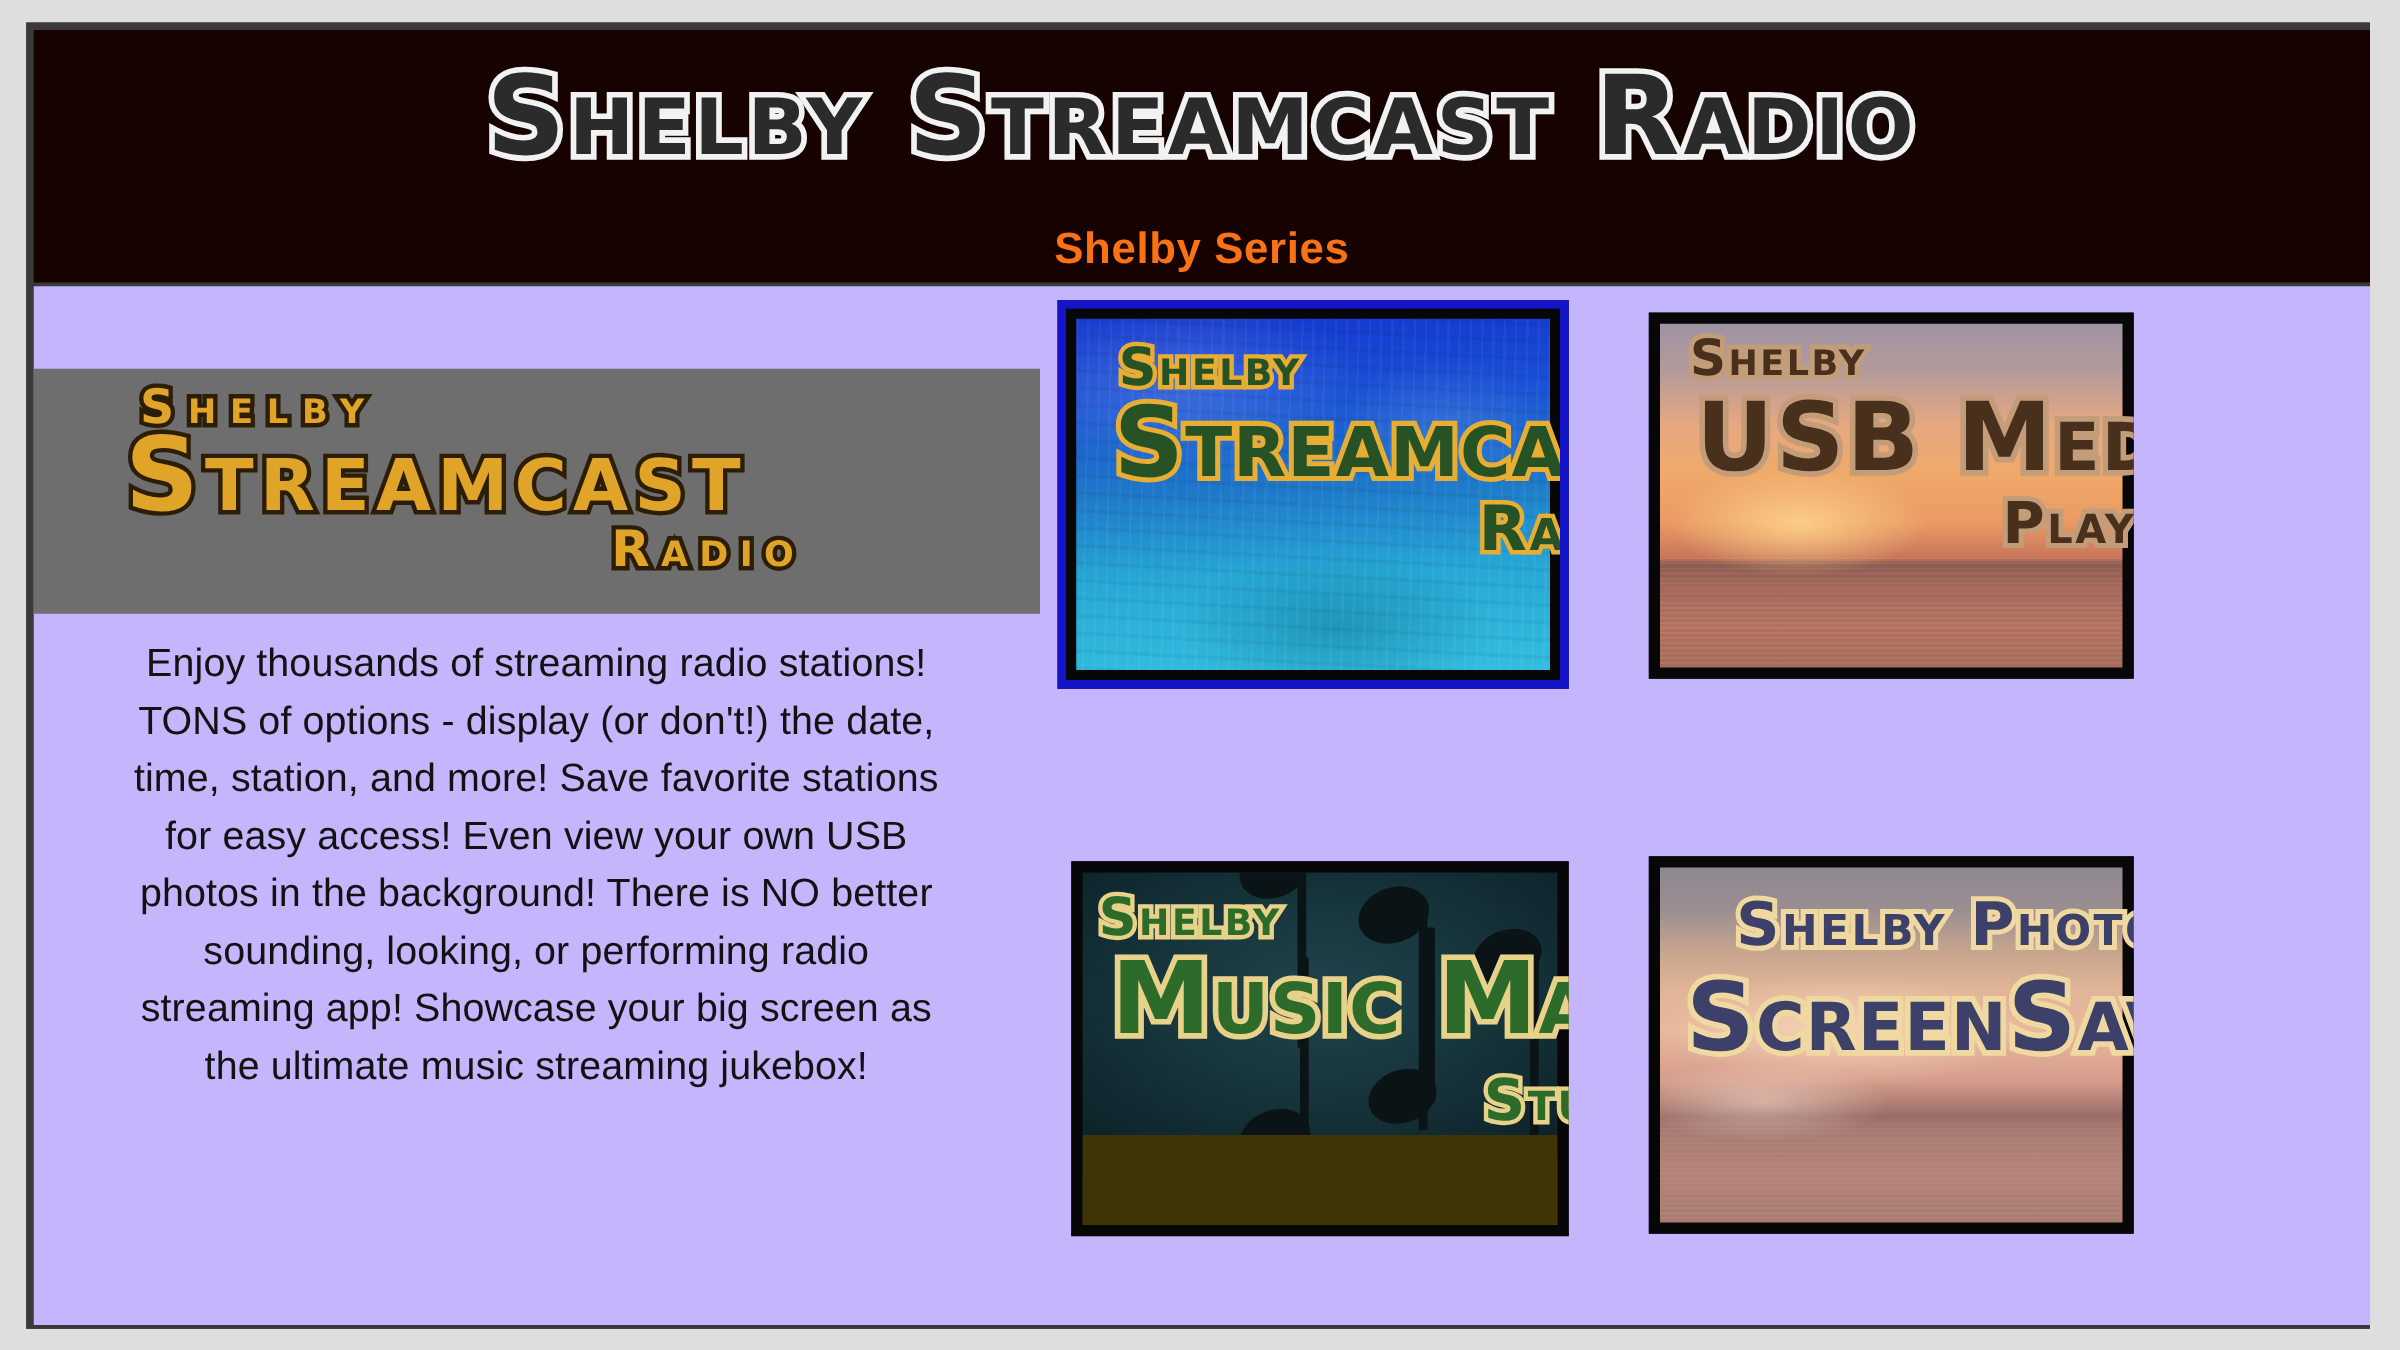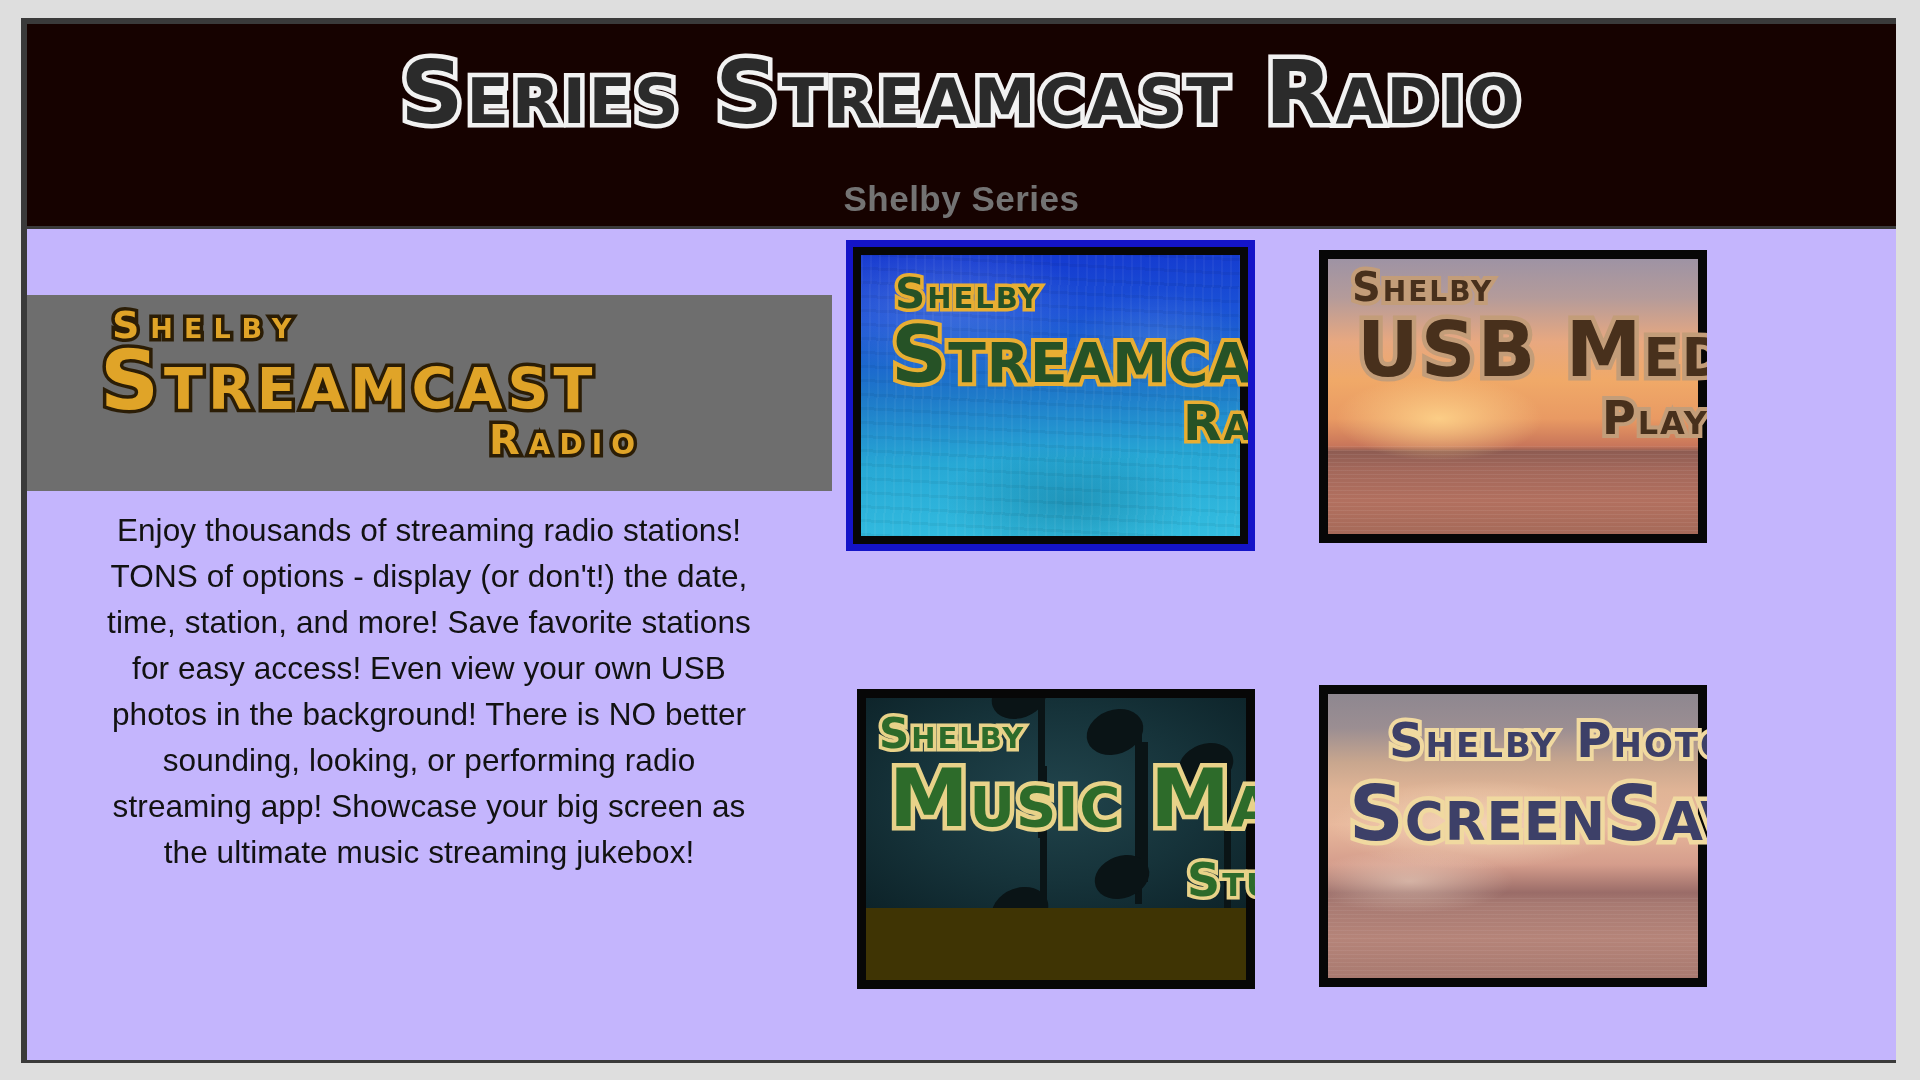--- a/index.html
+++ b/index.html
@@ -42,21 +42,21 @@
     paint-order:stroke fill;
     text-shadow:0 0 1px #f2f2f2;
     white-space:nowrap;
   }
   #app-subtitle{
     position:absolute;
     left:0; right:0; top:155px;
     text-align:center;
     font-size:35px;
     font-weight:600;
-    color:#737373;
+    color:#f97316;
     letter-spacing:0.5px;
   }
 
   
   #content-area{
     position:absolute;
     left:3px; top:208px;
     width:1869px; height:831px;
     background:#c4b5fd;
   }
@@ -255,21 +255,21 @@
     color:#3d4068; -webkit-text-stroke:8px #f0d9a0; }
   .ps-main  { left:30px; top:84px; font-size:76px; letter-spacing:1px;
     color:#3d4068; -webkit-text-stroke:9px #f0d9a0; }
 </style>
 </head>
 <body>
 
 <div id="app-frame">
 
   <div id="header-banner">
-    <div id="app-title">Series Streamcast Radio</div>
+    <div id="app-title">Shelby Streamcast Radio</div>
     <div id="app-subtitle">Shelby Series</div>
   </div>
 
   <div id="content-area">
 
     <div id="left-column">
 
       <div id="brand-band">
         <div class="brand-line" id="brand-shelby">Shelby</div>
         <div class="brand-line" id="brand-streamcast">Streamcast</div>

